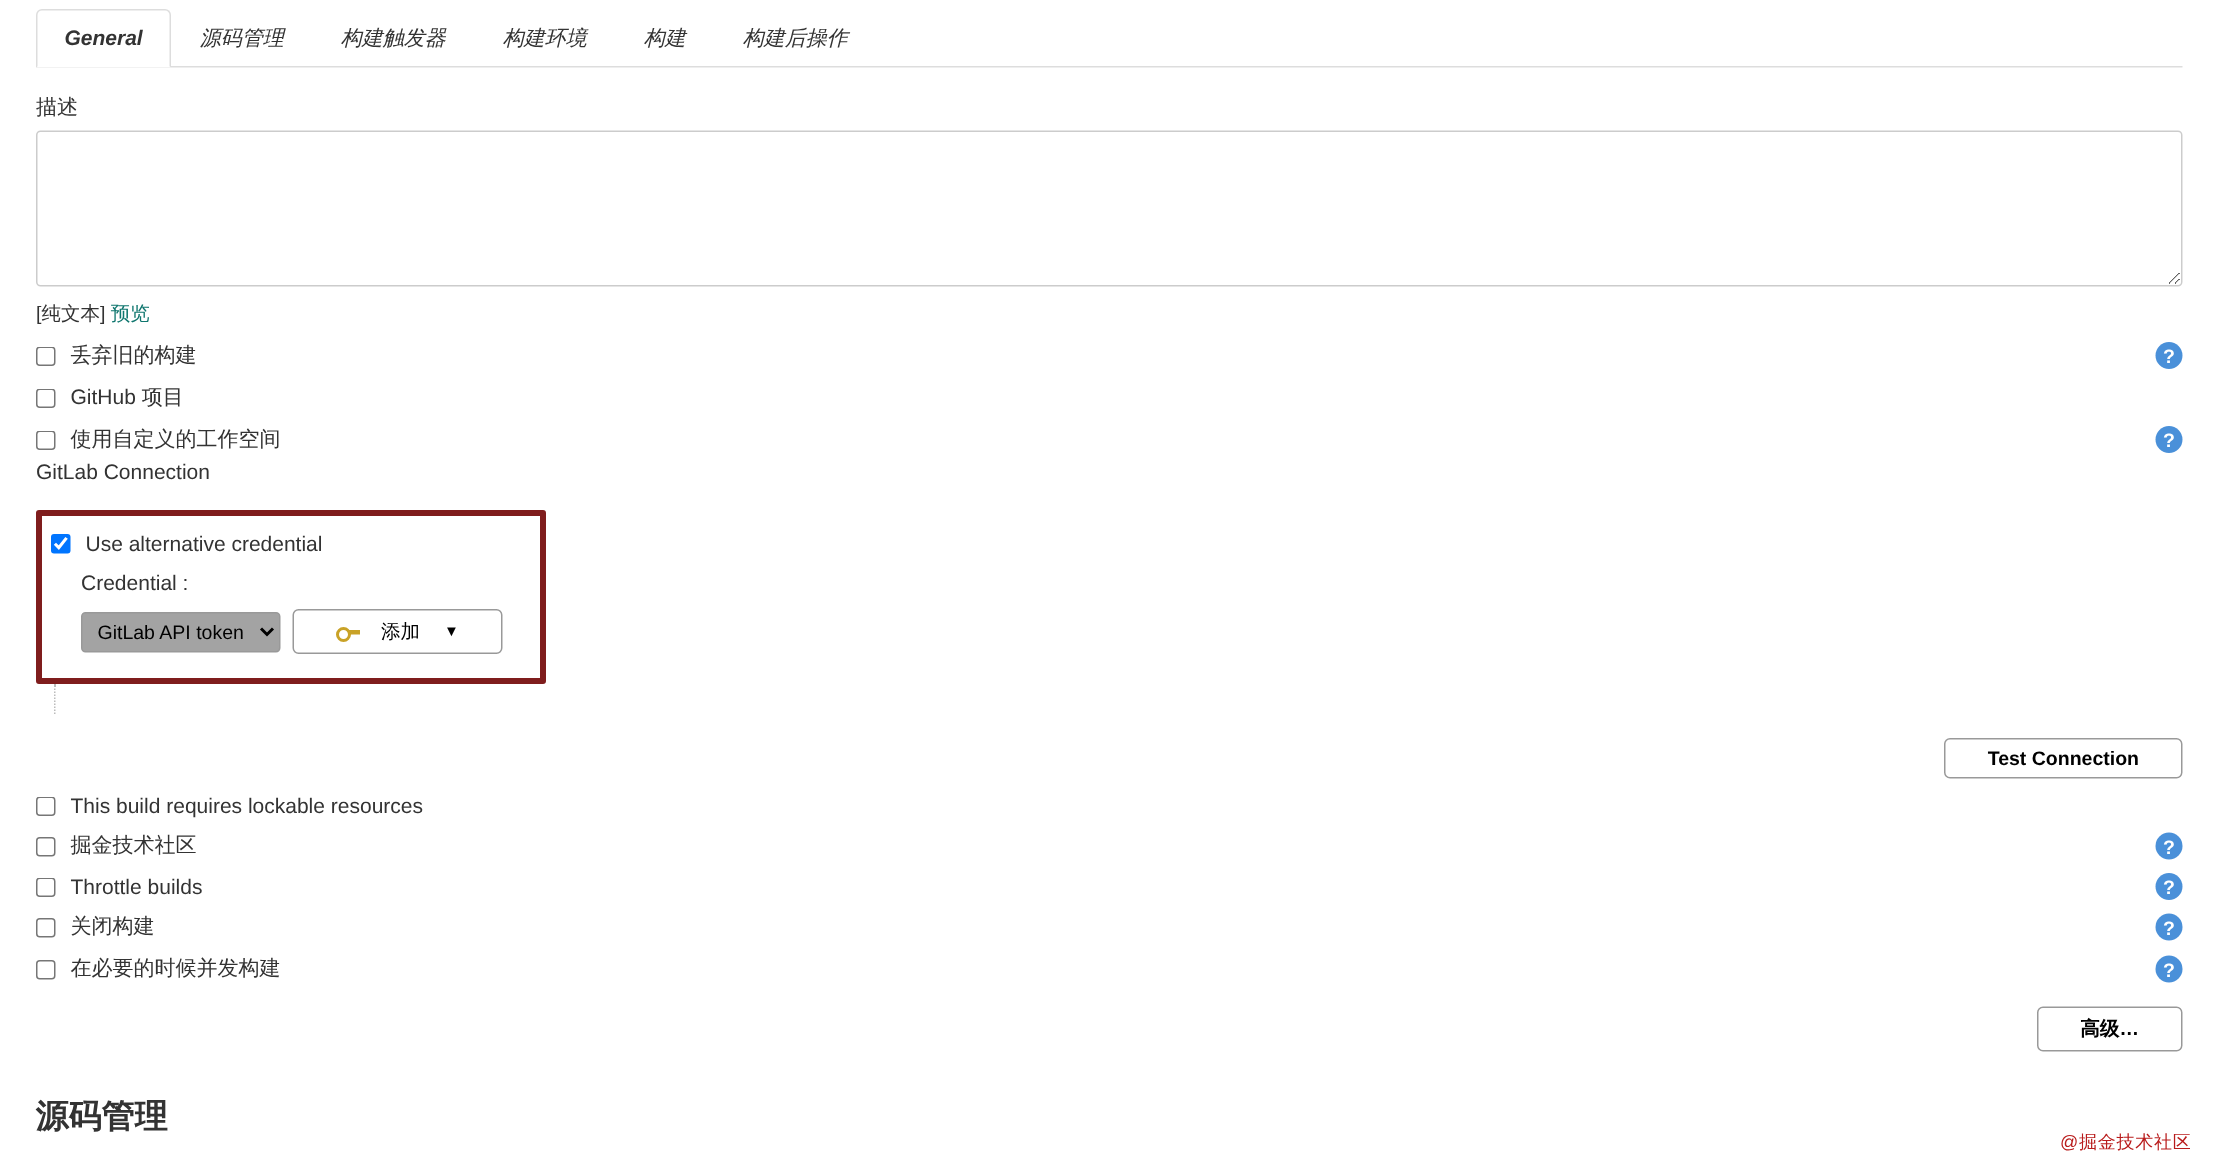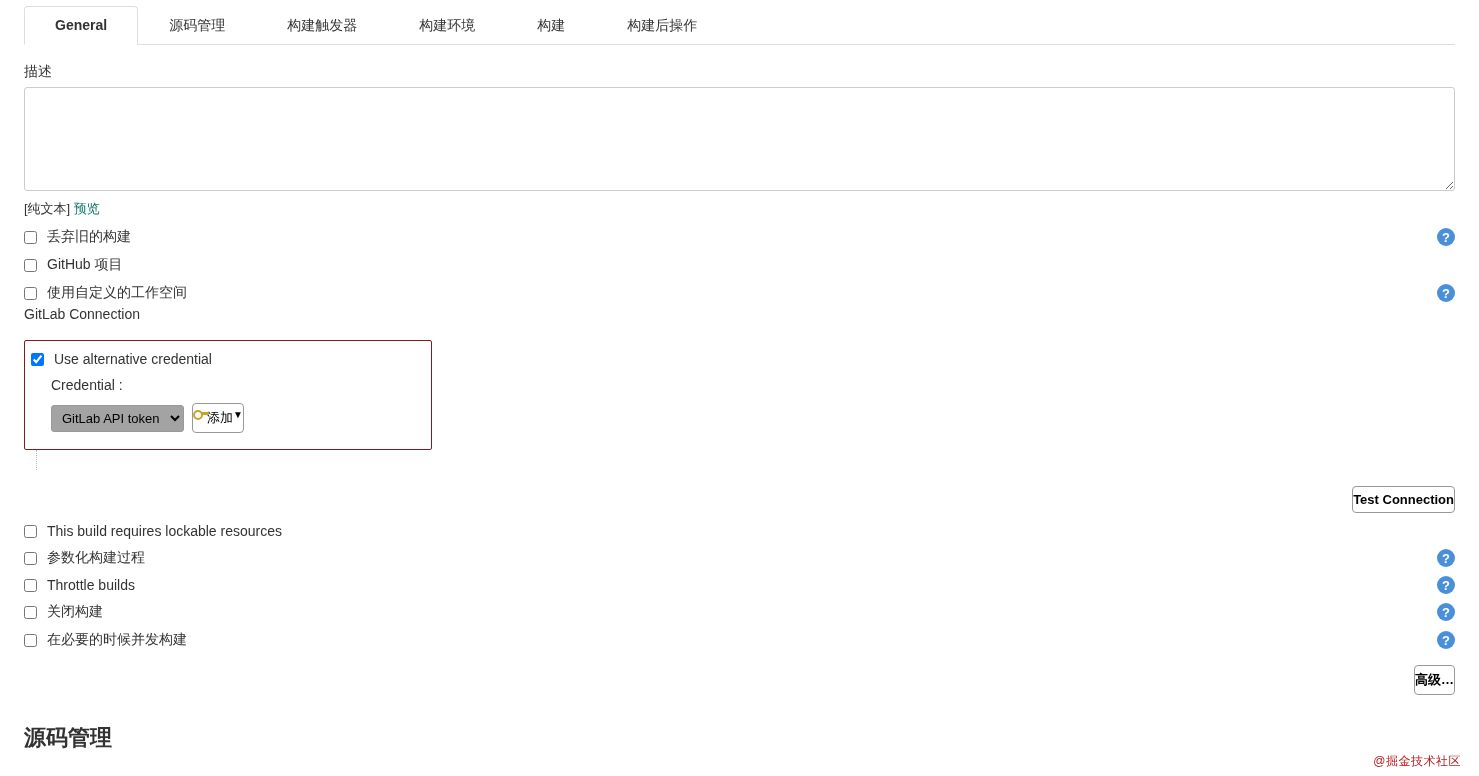--- a/index.html
+++ b/index.html
@@ -9,26 +9,27 @@
     color: #333;
     background: #fff;
     padding: 0 24px;
   }
   .tabs {
     display: flex;
     border-bottom: 1px solid #ddd;
     margin-top: 6px;
   }
   .tab {
-    padding: 10px 30px;
+    padding: 10px 18px;
     color: #333;
     cursor: pointer;
     border: 1px solid transparent;
     border-bottom: none;
     margin-bottom: -1px;
+    font-style: italic;
   }
   .tab.active {
     border: 1px solid #ddd;
     border-bottom-color: #fff;
     background: #fff;
     font-weight: bold;
     border-radius: 4px 4px 0 0;
   }
   .content { padding: 18px 0 0 0; }
   .label { margin-bottom: 6px; display: block; }
@@ -74,46 +75,47 @@
     margin-right: 6px;
     font-size: 14px;
   }
   .chevron-box {
     width: 40px;
     text-align: center;
     font-size: 12px;
     color: #444;
   }
   .red-credential-box {
-    border: 1px solid #7f1d1d;
+    border: 4px solid #7f1d1d;
     border-radius: 2px;
     padding: 10px 10px 16px 6px;
     margin-top: 10px;
     display: inline-block;
-    width: 408px;
+    width: 340px;
   }
   .nested { margin-left: 20px; margin-top: 10px; }
   .nested-label { margin-bottom: 10px; }
   .inline-controls { display: flex; align-items: center; gap: 8px; flex-wrap: wrap; }
   .select-local {
     padding: 4px 6px;
     border: 1px solid #999;
     border-radius: 3px;
     background: #a3a3a3;
     font-size: 13px;
   }
   .btn {
-    padding: 5px 0;
+    padding: 5px 28px;
     border: 1px solid #999;
     border-radius: 4px;
     background: #fff;
     cursor: pointer;
     font-size: 13px;
     display: inline-flex;
-    gap: 0;
+    align-items: center;
+    gap: 16px;
   }
   .key-icon {
     display: inline-block;
     width: 14px; height: 8px;
     position: relative;
   }
   .key-icon::before {
     content: "";
     position: absolute;
     left: 0; top: 1px;
@@ -212,21 +214,21 @@
   <div class="right-btn-row">
     <button class="btn" style="font-weight:bold;">Test Connection</button>
   </div>
 
   <div class="option-row">
     <input type="checkbox" style="">
     <span>This build requires lockable resources</span>
   </div>
   <div class="option-row">
     <input type="checkbox" style="">
-    <span>参数化构建过程</span>
+    <span>掘金技术社区</span>
     <span class="help-icon">?</span>
   </div>
   <div class="option-row">
     <input type="checkbox" style="">
     <span>Throttle builds</span>
     <span class="help-icon">?</span>
   </div>
   <div class="option-row">
     <input type="checkbox" style="">
     <span>关闭构建</span>

